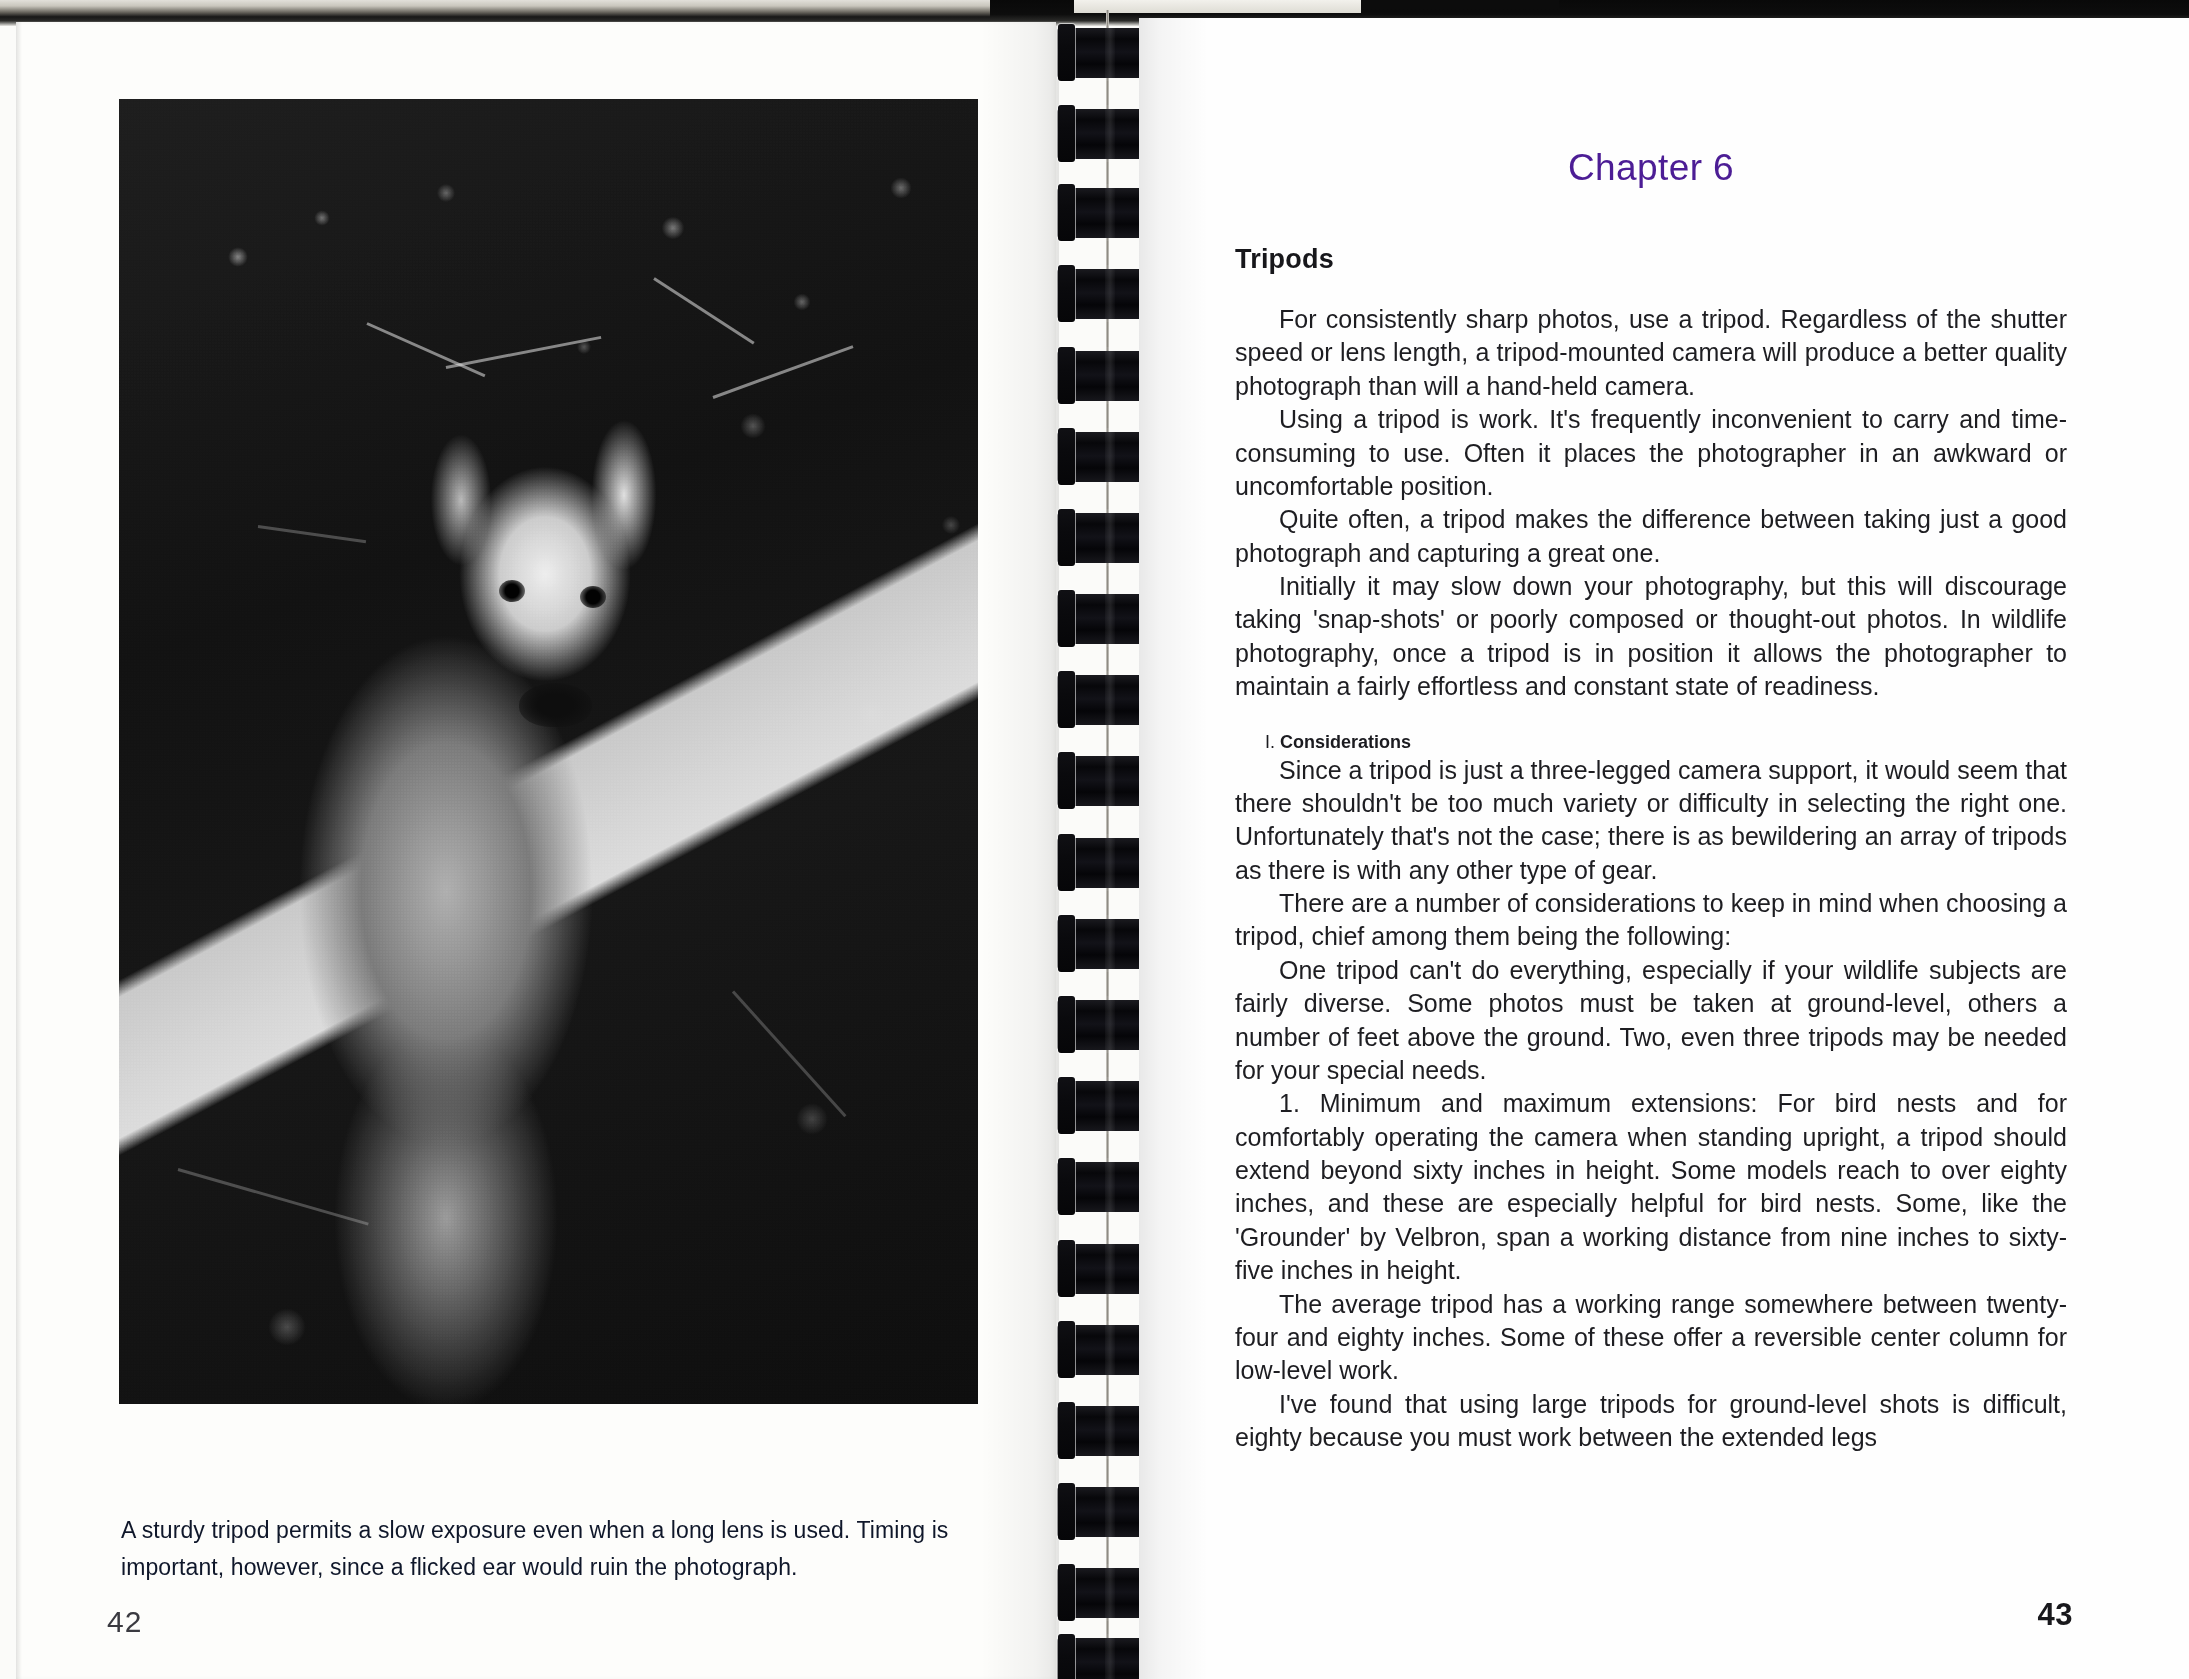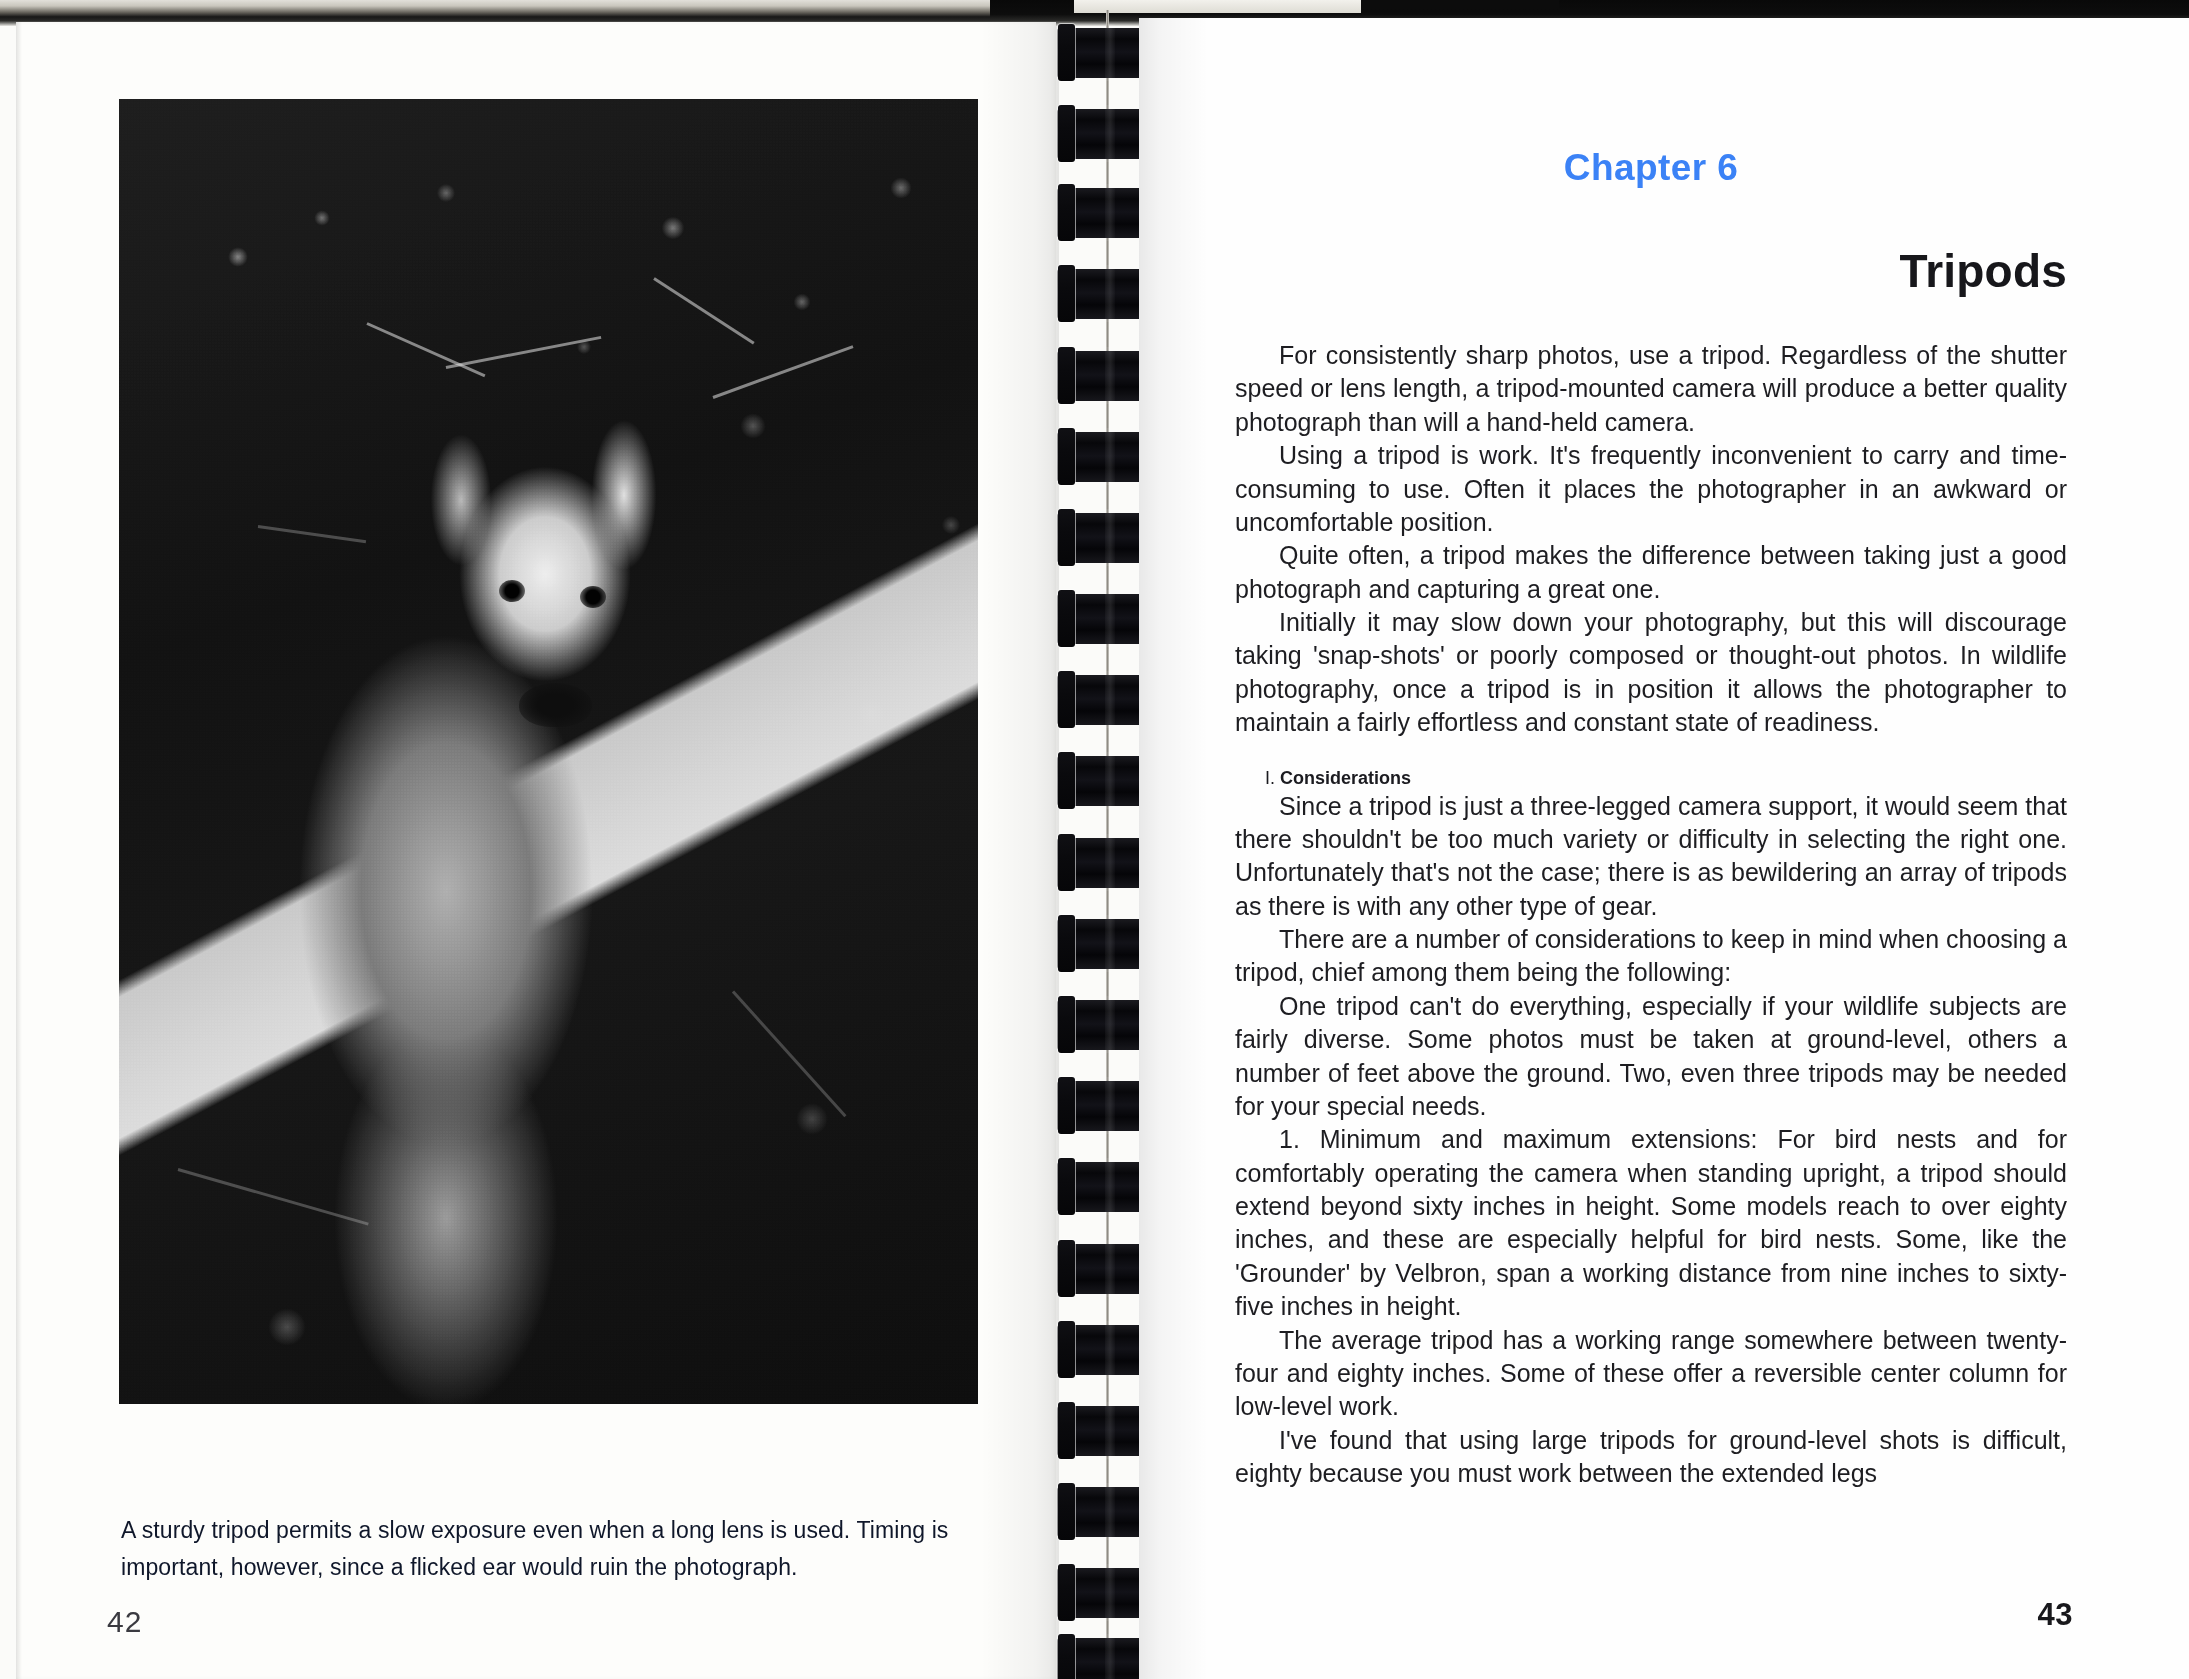--- a/index.html
+++ b/index.html
@@ -206,32 +206,32 @@
 
   
   .col {
     position: absolute;
     left: 1235px; top: 147px;
     width: 832px;
   }
   .chapter-label {
     text-align: center;
     font-size: 37px;
-    font-weight: bold;
-    color: #3b82f6;
+    font-weight: normal;
+    color: #4c1d95;
     letter-spacing: 0.4px;
     margin-bottom: 55px;
   }
   .chapter-title {
-    text-align: right;
-    font-size: 46px;
+    text-align: left;
+    font-size: 27px;
     font-weight: bold;
     color: #17171b;
     letter-spacing: 0.2px;
-    margin-bottom: 41px;
+    margin-bottom: 28px;
   }
   .body {
     font-size: 25px;
     line-height: 1.335;
     color: #1d1d21;
     text-align: justify;
     font-weight: 500;
     margin-top: 25px;
   }
   .body p {

